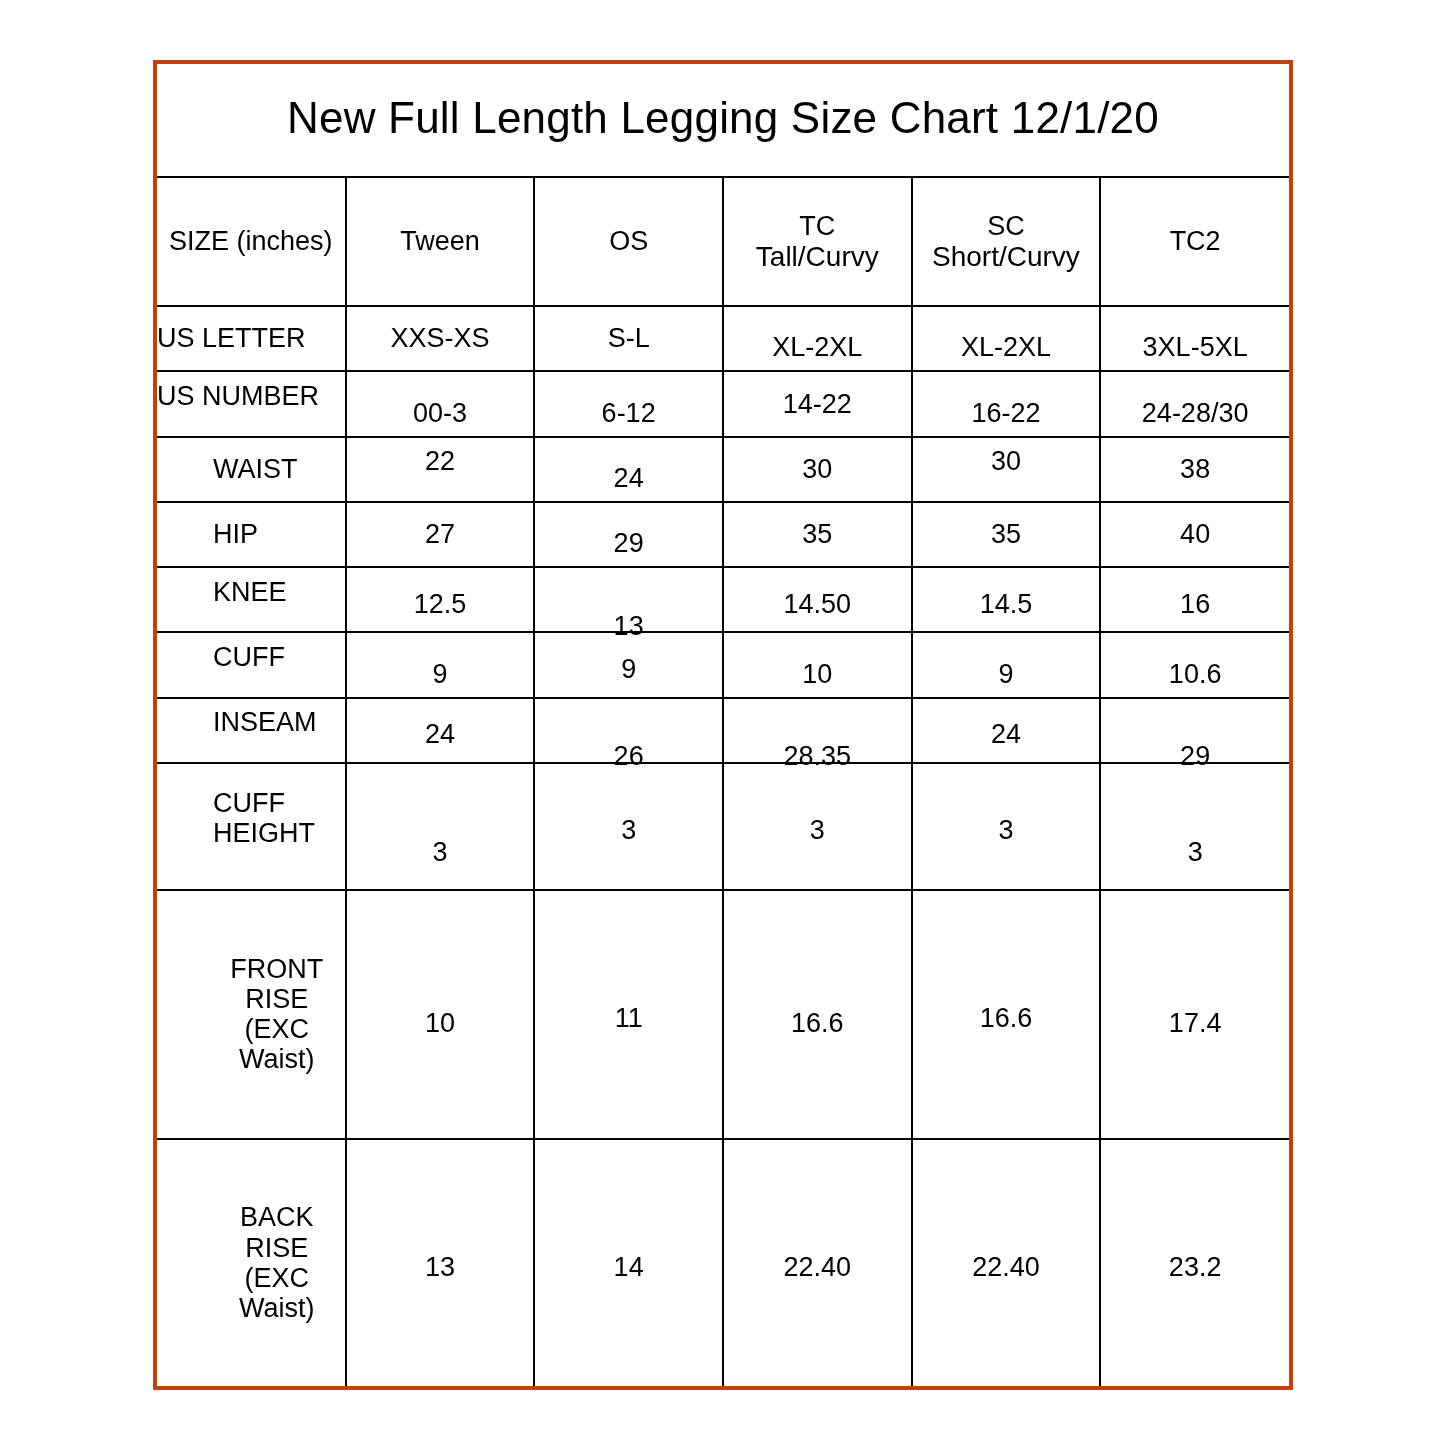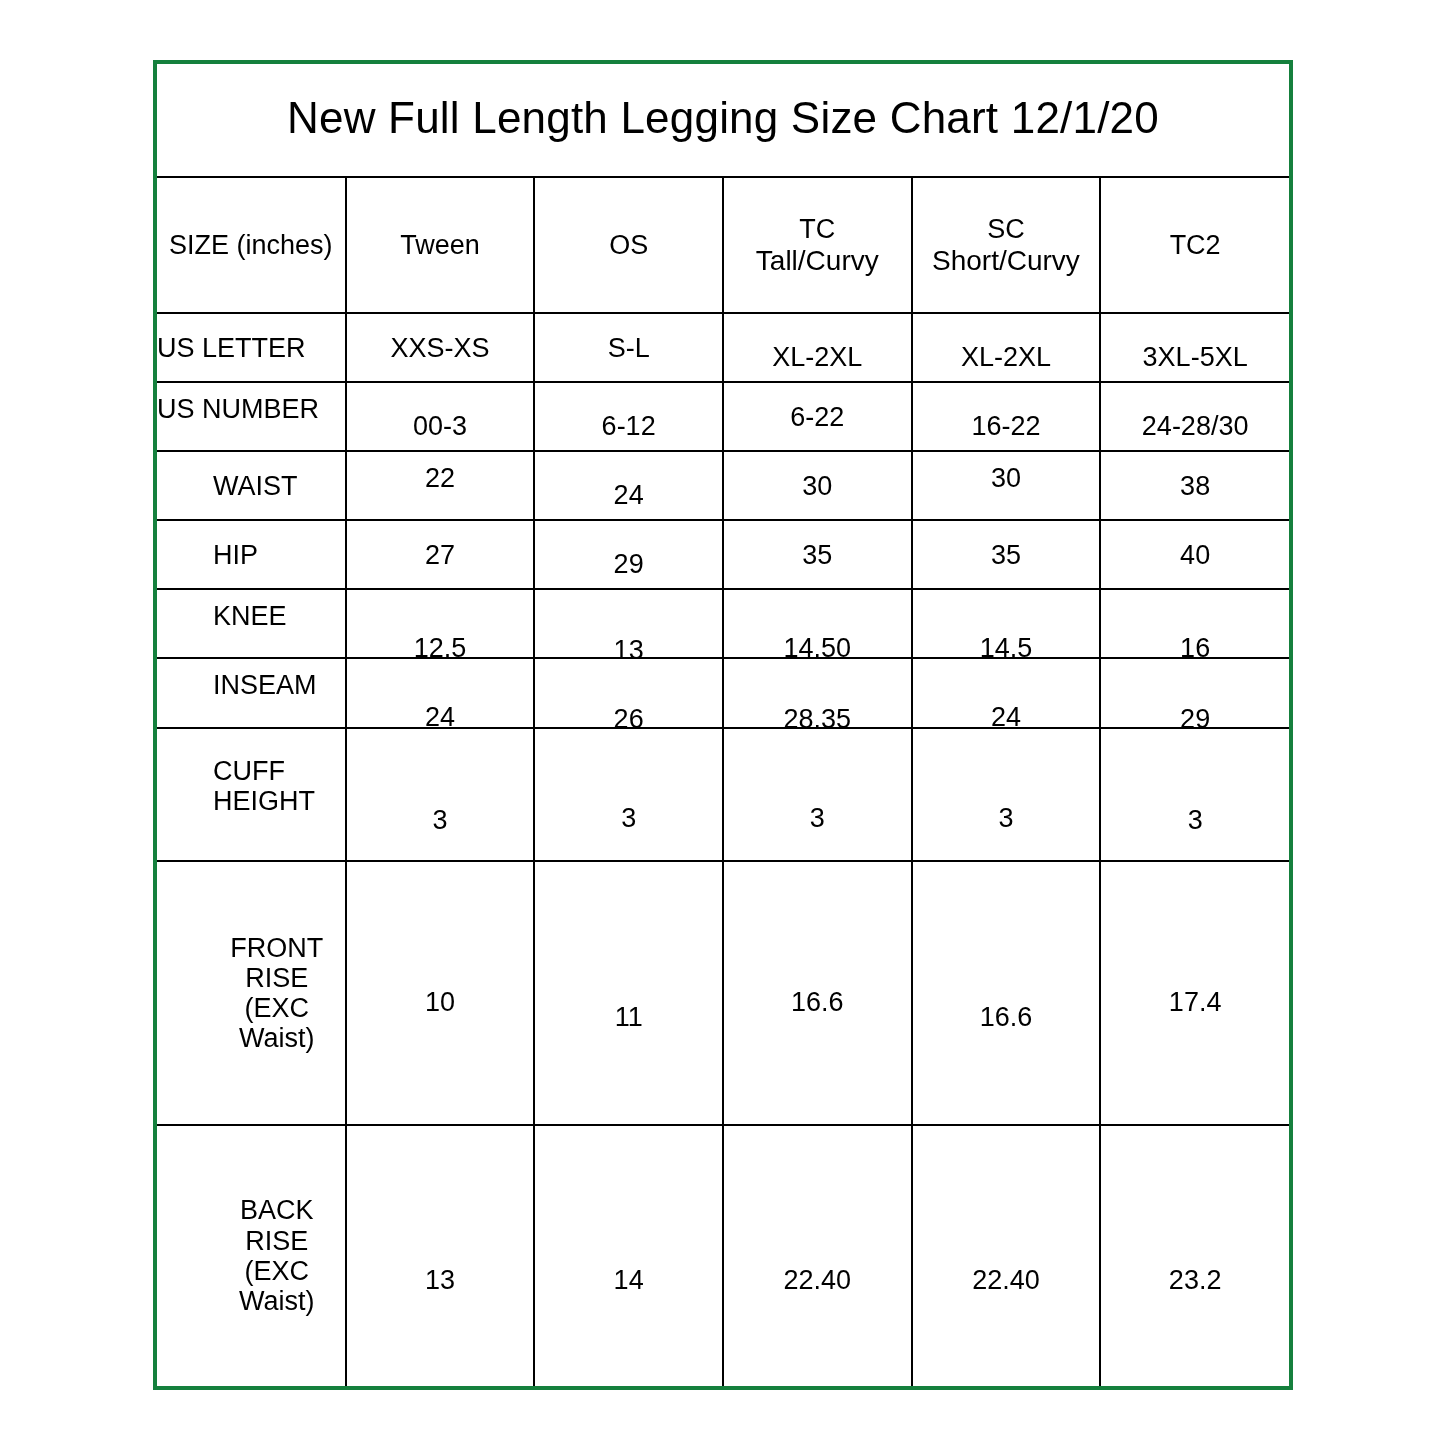--- a/index.html
+++ b/index.html
@@ -19,21 +19,21 @@
     width: 1445px;
     height: 1445px;
     background: #ffffff;
   }
   .chart-frame {
     position: absolute;
     left: 153px;
     top: 60px;
     width: 1140px;
     height: 1330px;
-    border: 4px solid #15803d;
+    border: 4px solid #c2410c;
     box-sizing: border-box;
     background: #ffffff;
   }
   table.size-chart {
     width: 100%;
     height: 100%;
     border-collapse: collapse;
     table-layout: fixed;
   }
   table.size-chart td {
@@ -71,21 +71,21 @@
   }
   .hdr .sub {
     display: block;
     font-size: 28px;
   }
   .val {
     font-size: 29px;
   }
   
   .nudge-down-sm { position: relative; top: 9px; }
-  .nudge-down-md { position: relative; top: 24px; }
+  .nudge-down-md { position: relative; top: 4px; }
   .nudge-down-lg { position: relative; top: 26px; }
   .nudge-up-sm { position: relative; top: -8px; }
   .two-line {
     text-align: center;
     padding-left: 56px !important;
     font-size: 30px;
   }
   .two-line span { display: block; }
 </style>
 </head>
@@ -120,21 +120,21 @@
           <td class="val">S-L</td>
           <td class="val nudge-down-sm">XL-2XL</td>
           <td class="val nudge-down-sm">XL-2XL</td>
           <td class="val nudge-down-sm">3XL-5XL</td>
         </tr>
 
         <tr>
           <td class="row-label center-label nudge-up-sm">US NUMBER</td>
           <td class="val nudge-down-sm">00-3</td>
           <td class="val nudge-down-sm">6-12</td>
-          <td class="val">6-22</td>
+          <td class="val">14-22</td>
           <td class="val nudge-down-sm">16-22</td>
           <td class="val nudge-down-sm">24-28/30</td>
         </tr>
 
         <tr>
           <td class="row-label">WAIST</td>
           <td class="val nudge-up-sm">22</td>
           <td class="val nudge-down-sm">24</td>
           <td class="val">30</td>
           <td class="val nudge-up-sm">30</td>
@@ -153,20 +153,28 @@
 
         <tr>
           <td class="row-label nudge-up-sm">KNEE</td>
           <td class="val nudge-down-md">12.5</td>
           <td class="val nudge-down-lg">13</td>
           <td class="val nudge-down-md">14.50</td>
           <td class="val nudge-down-md">14.5</td>
           <td class="val nudge-down-md">16</td>
         </tr>
 
+        <tr>
+          <td class="row-label nudge-up-sm">CUFF</td>
+          <td class="val nudge-down-sm">9</td>
+          <td class="val nudge-down-md">9</td>
+          <td class="val nudge-down-sm">10</td>
+          <td class="val nudge-down-sm">9</td>
+          <td class="val nudge-down-sm">10.6</td>
+        </tr>
 
         <tr>
           <td class="row-label nudge-up-sm">INSEAM</td>
           <td class="val nudge-down-md">24</td>
           <td class="val nudge-down-lg">26</td>
           <td class="val nudge-down-lg">28.35</td>
           <td class="val nudge-down-md">24</td>
           <td class="val nudge-down-lg">29</td>
         </tr>
 

